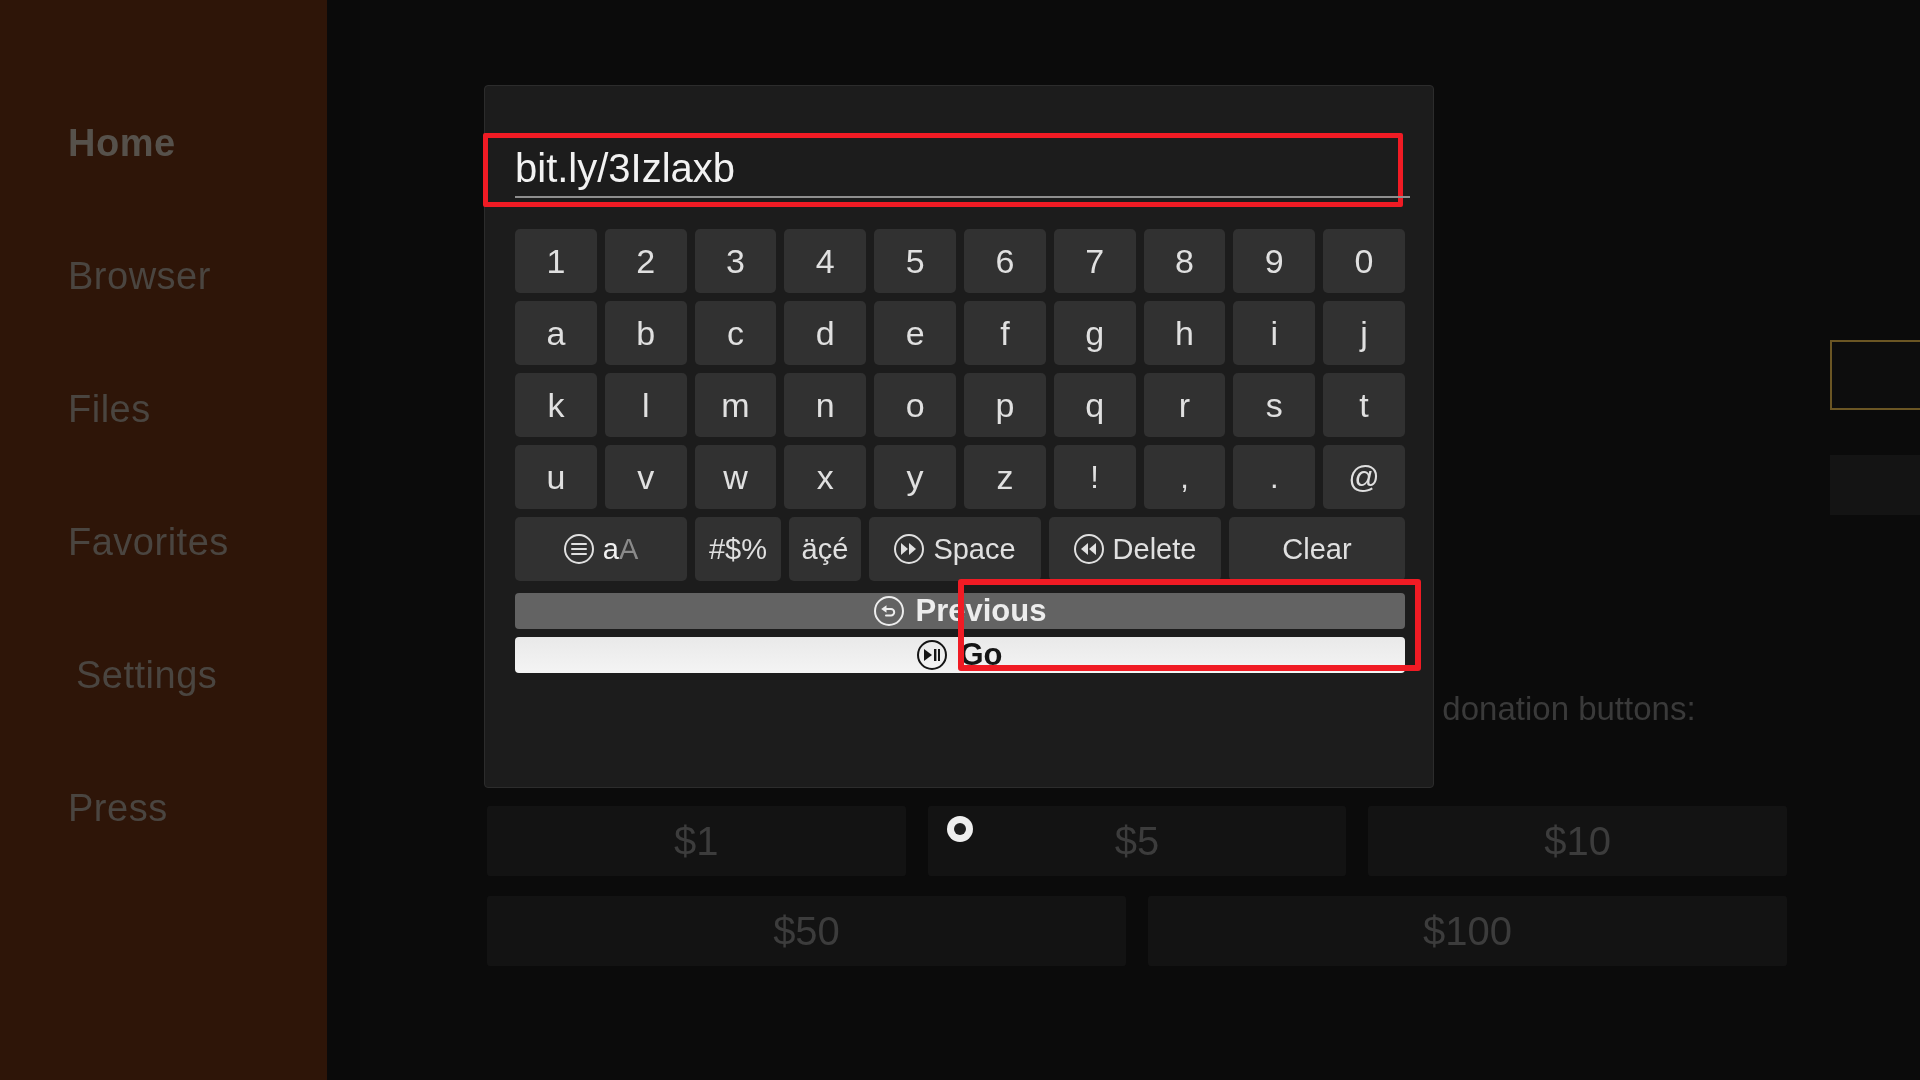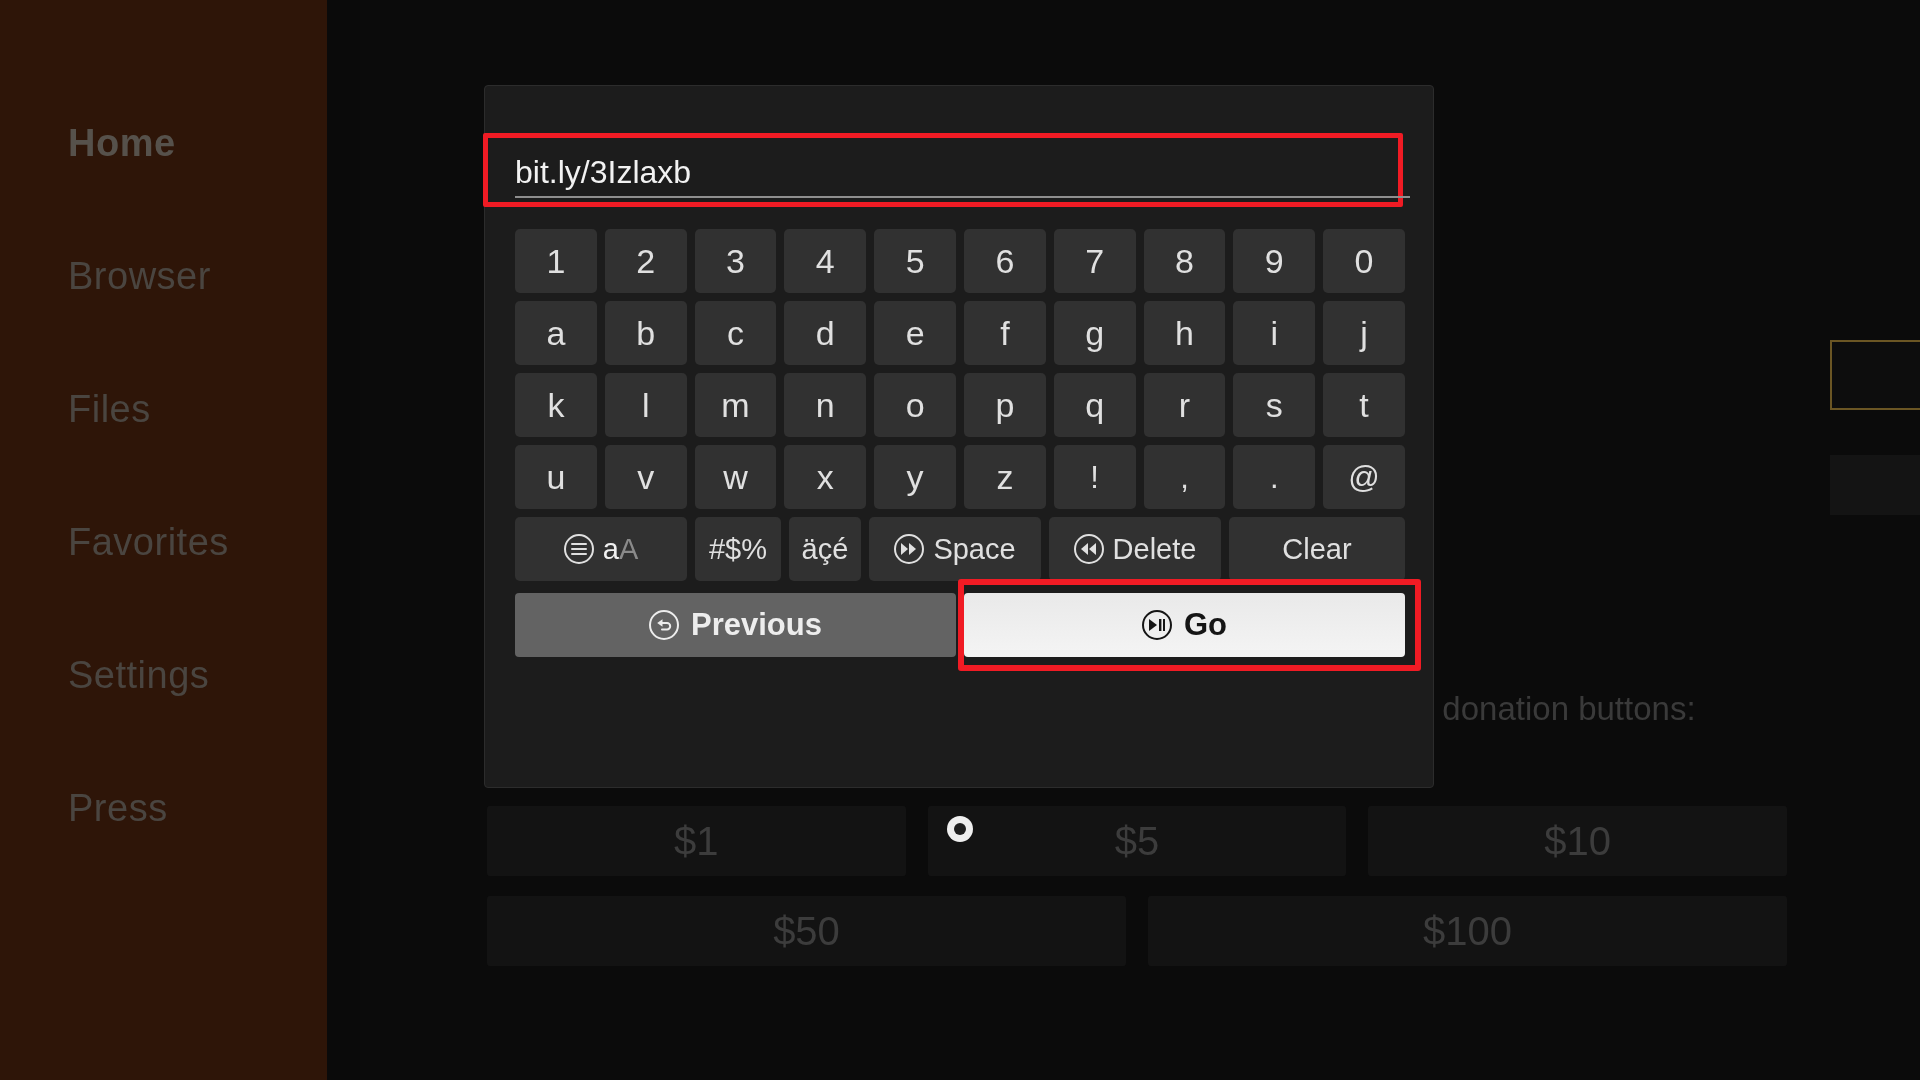--- a/index.html
+++ b/index.html
@@ -71,21 +71,21 @@
   .input-highlight {
     position:absolute; left:-2px; top:47px; width:920px; height:74px;
     border:5px solid #f01b24; border-radius:2px;
   }
   .text-field {
     position:absolute; left:30px; top:56px; width:895px; height:56px;
     border-bottom:2px solid #8e8e8e;
     display:flex; align-items:flex-end;
   }
   .text-field-value {
-    color:#f2f2f2; font-size:32px; line-height:1;
+    color:#f2f2f2; font-size:40px; line-height:1;
     padding-bottom:8px; white-space:nowrap;text-align:right;
   }
 
   .keyboard { position:absolute; left:30px; top:143px; width:890px; }
   .key-row { display:flex; gap:8px; margin-bottom:8px; }
   .key {
     flex:1; height:64px; background:#313131; border-radius:5px;
     display:flex; align-items:center; justify-content:center;
     color:#e0e0e0; font-size:34px; line-height:1;
   }
@@ -99,21 +99,21 @@
   }
   .fn-aa   { flex:0 0 172px; }
   .fn-sym  { flex:0 0 86px; }
   .fn-acc  { flex:0 0 72px; }
   .fn-space{ flex:0 0 172px; }
   .fn-del  { flex:0 0 172px; }
   .fn-clear{ flex:1; }
   .aa-a { color:#f0f0f0; }
   .aa-A { color:#8a8a8a; }
 
-  .action-row { display:flex; gap:8px; position:relative; }
+  .action-row { display:flex; gap:8px; position:relative;flex-direction:column; }
   .action-btn {
     height:64px; border-radius:4px;
     display:flex; align-items:center; justify-content:center; gap:12px;
     font-size:31px; font-weight:bold;
   }
   .btn-prev { flex:1; background:#636363; color:#ededed; }
   .btn-go   { flex:1; background:linear-gradient(#e9e9e9,#f4f4f4); color:#151515; }
   .go-highlight {
     position:absolute; left:calc(50% - 2px); top:-14px;
     width:calc(50% + 18px); height:92px;
@@ -137,21 +137,21 @@
 
 <div id="root">
 
   <div class="bg-layer">
 
     <div class="sidebar">
       <div class="sidebar-item active" style="top:122px;"><span>Home</span></div>
       <div class="sidebar-item" style="top:255px;"><span>Browser</span></div>
       <div class="sidebar-item" style="top:388px;"><span>Files</span></div>
       <div class="sidebar-item" style="top:521px;"><span>Favorites</span></div>
-      <div class="sidebar-item" style="top:654px;"><span>Settings</span></div>
+      <div class="sidebar-item" style="top:654px;margin-left:8px;"><span>Settings</span></div>
       <div class="sidebar-item" style="top:787px;"><span>Press</span></div>
     </div>
 
     <div class="content">
       <div class="bg-focus-box"></div>
       <div class="bg-panel"></div>
     </div>
 
     <div class="bg-caption" style="left:1380px; top:690px;">ase donation buttons:</div>
     <div class="bg-caption" style="left:1400px; top:738px;">$)</div>

